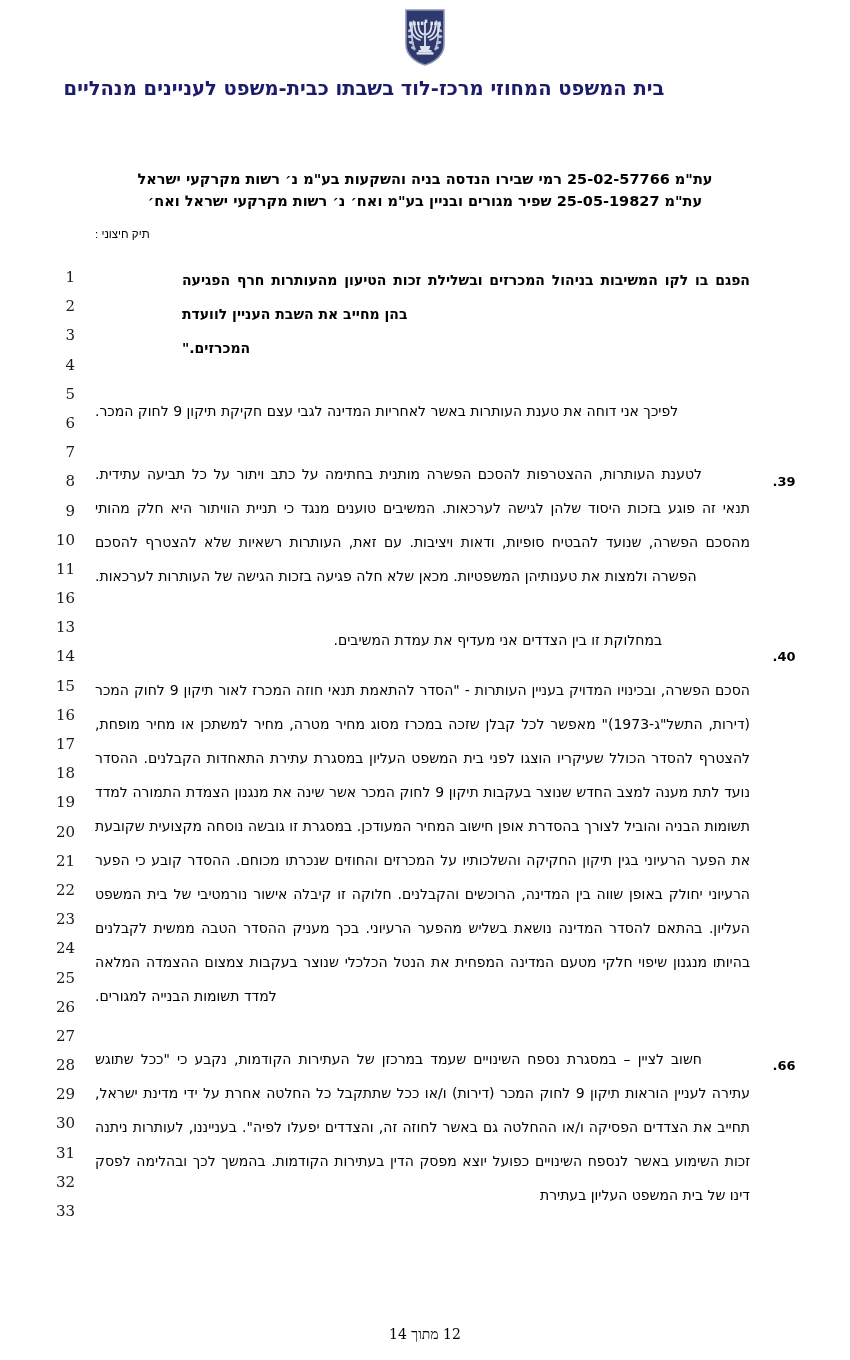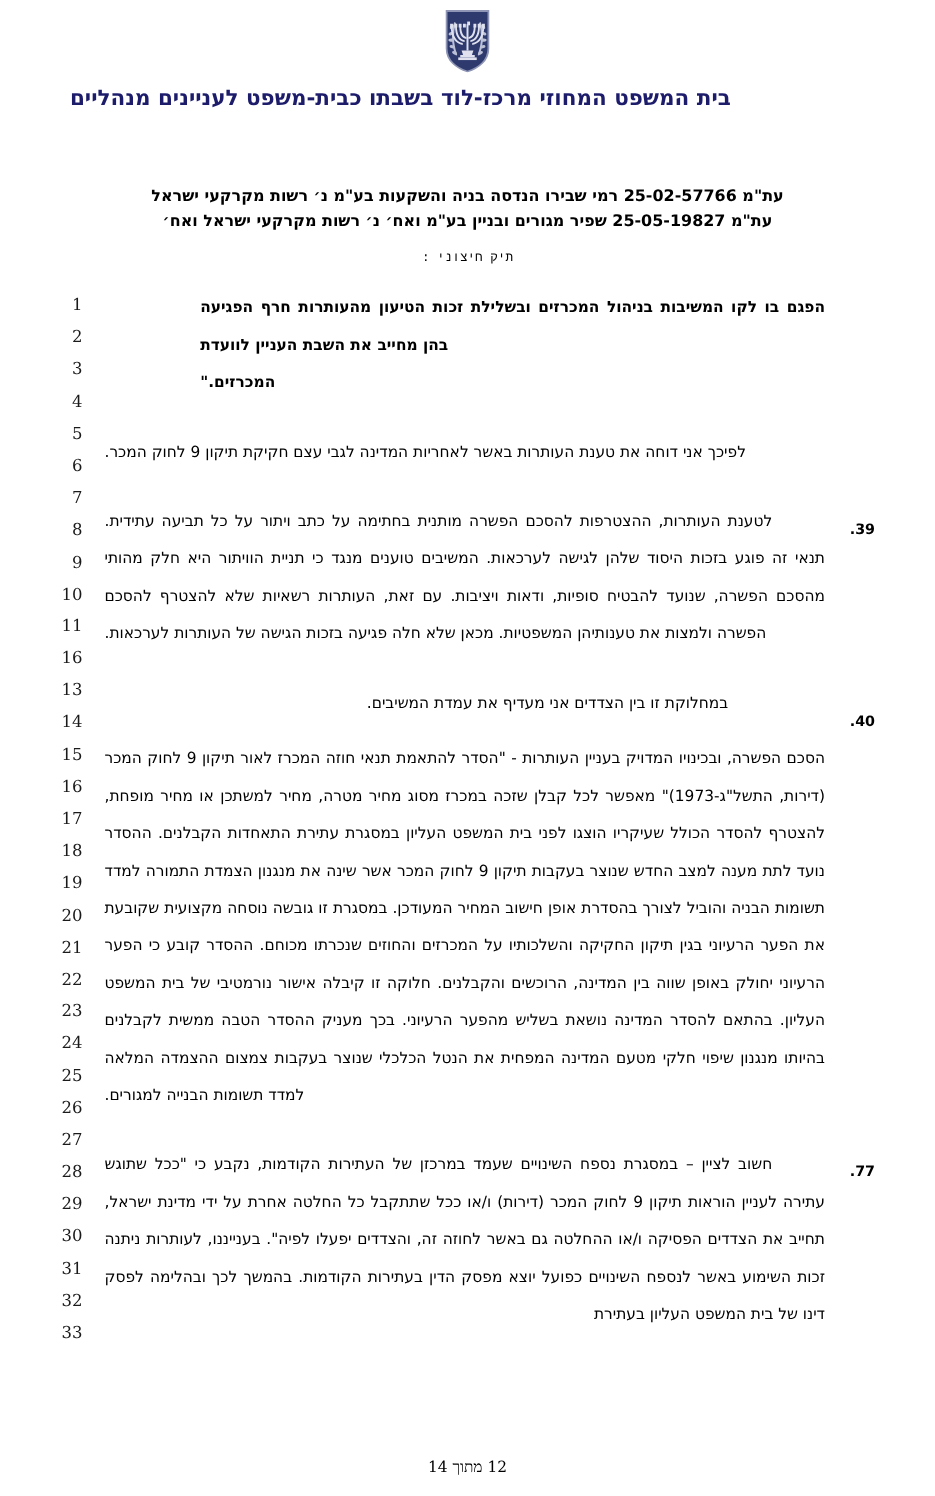--- a/index.html
+++ b/index.html
@@ -70,22 +70,22 @@
   }
   .case-line { white-space: nowrap; }
 
   
   .ext-file {
     position: absolute;
     top: 228px;
     right: 95px;
     width: 660px;
     direction: rtl;
-    text-align: center;
-    font-family: Liberation Mono, monospace;
+    text-align: left;
+    font-family: Liberation Sans, sans-serif;
     font-size: 11.5px;
     color: #000;
   }
 
   
   .line-numbers {
     position: absolute;
     top: 263px;
     left: 45px;
     width: 30px;
@@ -264,21 +264,21 @@
     <div>29</div>
     <div>30</div>
     <div>31</div>
     <div>32</div>
     <div>33</div>
   </div>
 
   <div class="para-numbers">
     <span class="pn" style="top:204px;">39.</span>
     <span class="pn" style="top:379px;">40.</span>
-    <span class="pn" style="top:788px;">77.</span>
+    <span class="pn" style="top:788px;">66.</span>
   </div>
 
   <div class="body-col">
 
     <div class="quote-block">
       <span>הפגם בו לקו המשיבות בניהול המכרזים ובשלילת זכות הטיעון מהעותרות חרף הפגיעה בהן מחייב את השבת העניין לוועדת</span>
       <span class="qlast">המכרזים."</span>
     </div>
 
     <div class="spacer-line"></div>

